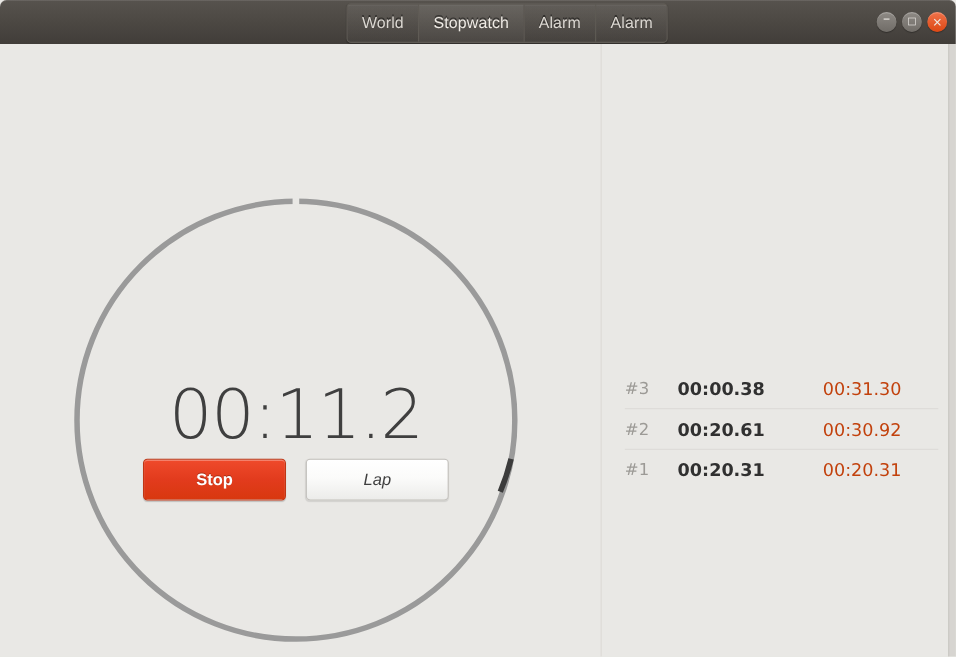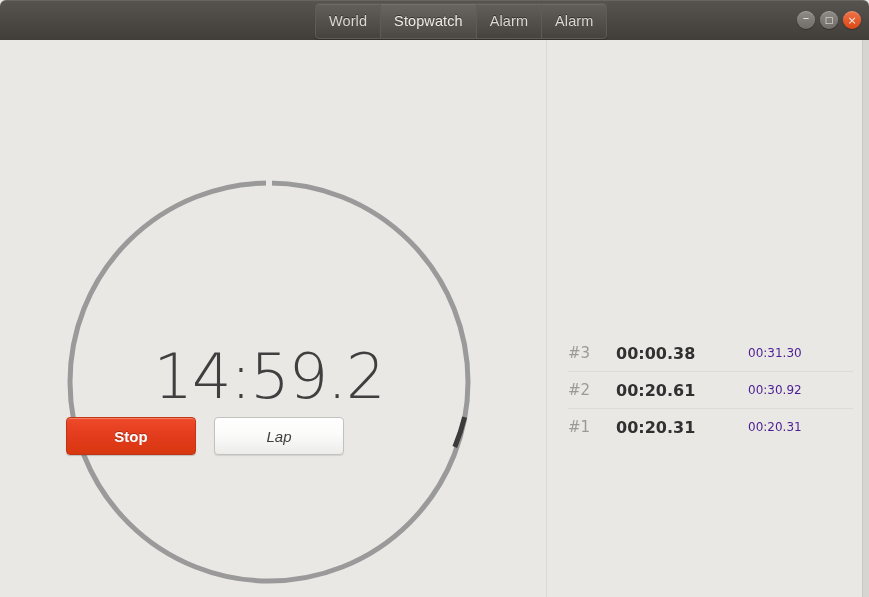--- a/index.html
+++ b/index.html
@@ -150,21 +150,21 @@
     letter-spacing: -1px;
     line-height: 1;
   }
 
   .btnrow {
     position: absolute;
     left: 66px;
     top: 377px;
     width: 406px;
     display: flex;
-    justify-content: flex-start;
+    justify-content: center;
     gap: 18px;
   }
   .btn {
     width: 130px;
     height: 38px;
     border-radius: 4px;
     font-size: 15px;
     display: flex;
     align-items: center;
     justify-content: center;
@@ -209,23 +209,23 @@
     font-size: 15px;
   }
   .lap-split {
     width: 132px;
     color: #303030;
     font-weight: bold;
     font-family: "DejaVu Sans", sans-serif;
     font-size: 16px;
   }
   .lap-total {
-    color: #4c1d95;
-    font-family: "DejaVu Sans", sans-serif;
-    font-size: 12px;
+    color: #c2410c;
+    font-family: "DejaVu Sans", sans-serif;
+    font-size: 16px;
   }
 </style>
 </head>
 <body>
 
 <div id="app">
 
   <div class="titlebar">
     <div class="tabs">
       <div class="tab">World</div>
@@ -253,21 +253,21 @@
 
     <div class="dial">
       <svg width="406" height="406" viewBox="0 0 406 406">
         <circle cx="203" cy="203" r="199" fill="none" stroke="#9a9a9a" stroke-width="5"></circle>
         <path d="M 398.6 238.1 A 199 199 0 0 1 388.8 268.0" fill="none" stroke="#3b3b3b" stroke-width="5" stroke-linecap="butt"></path>
         <line x1="203" y1="0" x2="203" y2="9" stroke="#e9e8e5" stroke-width="6"></line>
       </svg>
     </div>
 
     <div class="timebox">
-      <div class="bigtime">14:59.2</div>
+      <div class="bigtime">00:11.2</div>
     </div>
 
     <div class="btnrow">
       <div class="btn btn-stop">Stop</div>
       <div class="btn btn-lap">Lap</div>
     </div>
 
     <div class="laps">
       <div class="lap-row">
         <span class="lap-num">#3</span>

